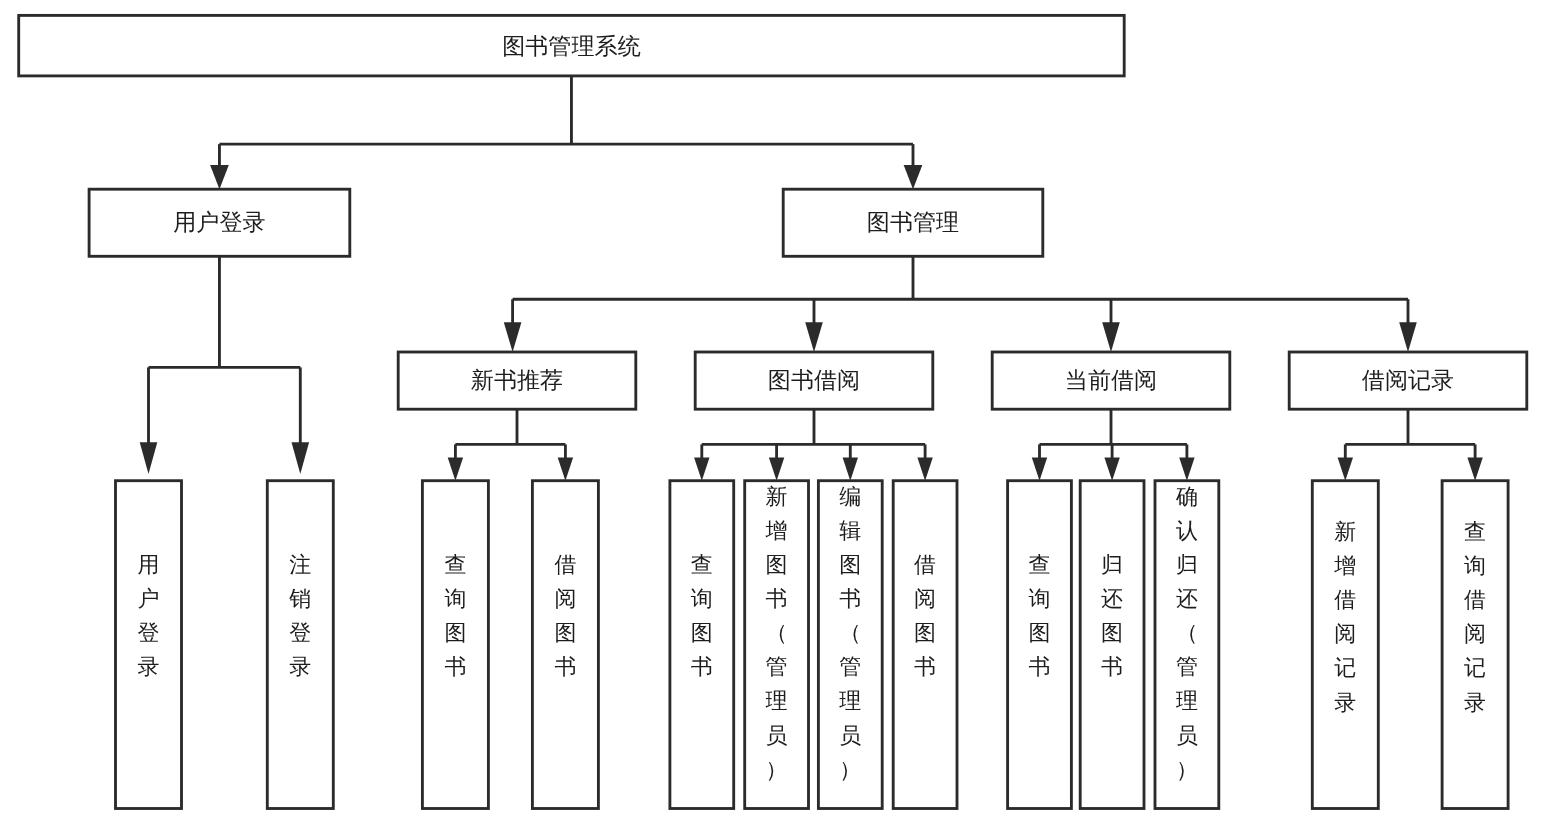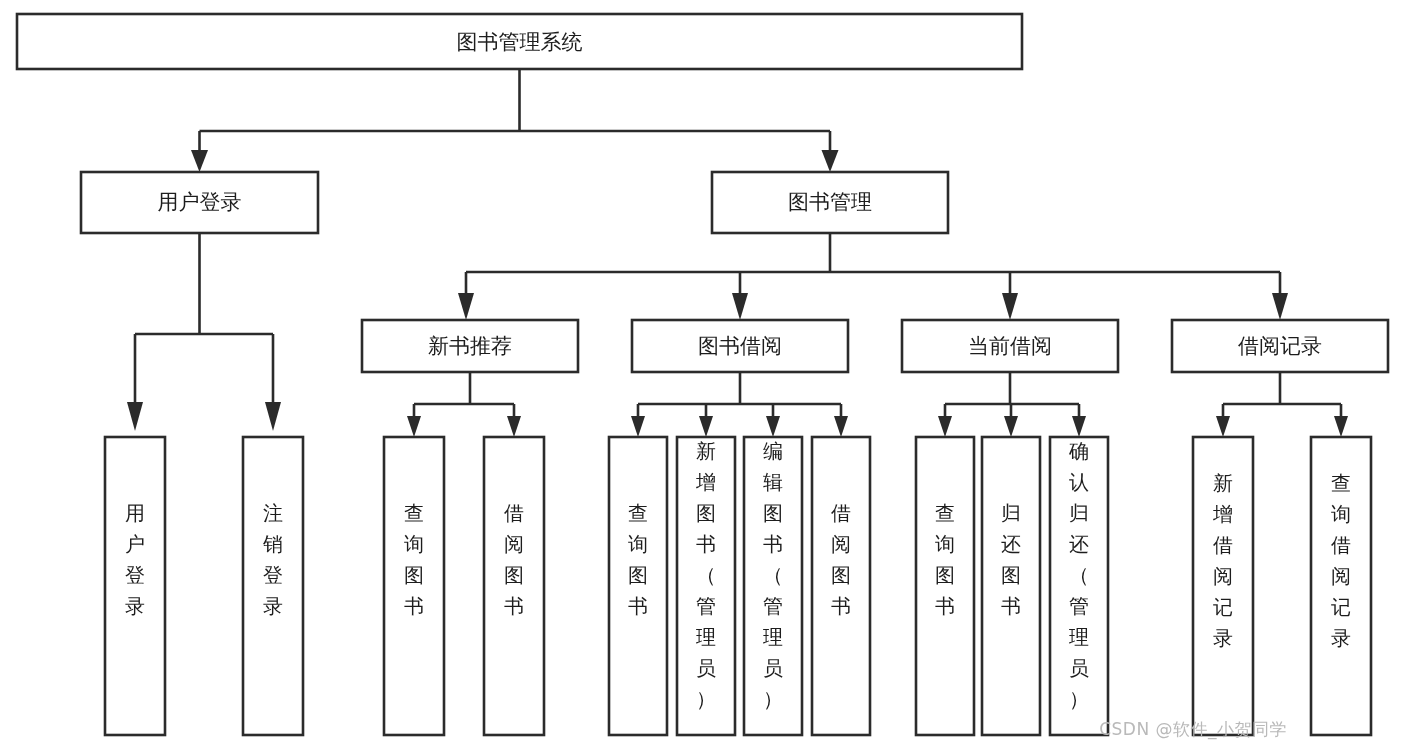--- a/index.html
+++ b/index.html
@@ -246,15 +246,14 @@
       <text class="node-label-v" x="1223" y="490"><tspan x="1223" y="490" text-anchor="middle">新</tspan><tspan x="1223" y="521" text-anchor="middle">增</tspan><tspan x="1223" y="552" text-anchor="middle">借</tspan><tspan x="1223" y="583" text-anchor="middle">阅</tspan><tspan x="1223" y="614" text-anchor="middle">记</tspan><tspan x="1223" y="645" text-anchor="middle">录</tspan></text>
     </g>
 
     <g>
       <rect class="node-box" x="1311" y="437" width="60" height="298"></rect>
       <text class="node-label-v" x="1341" y="490"><tspan x="1341" y="490" text-anchor="middle">查</tspan><tspan x="1341" y="521" text-anchor="middle">询</tspan><tspan x="1341" y="552" text-anchor="middle">借</tspan><tspan x="1341" y="583" text-anchor="middle">阅</tspan><tspan x="1341" y="614" text-anchor="middle">记</tspan><tspan x="1341" y="645" text-anchor="middle">录</tspan></text>
     </g>
 
   </svg>
 
-  <div class="watermark-text">CSDN @软件_小贺同学</div>
 
 </div>
 
 </body></html>

